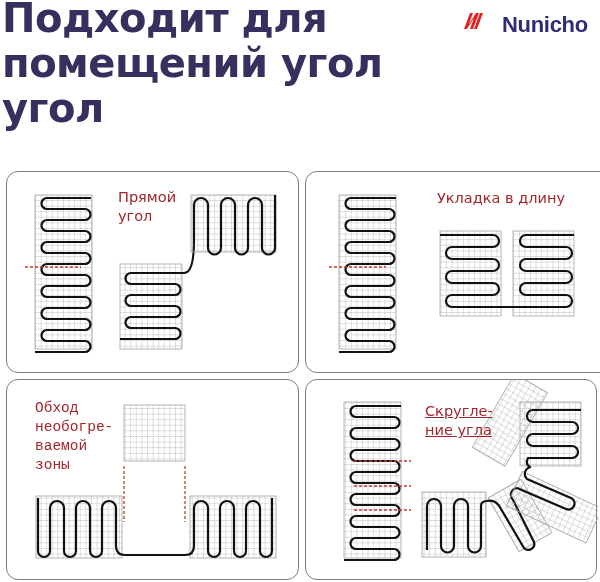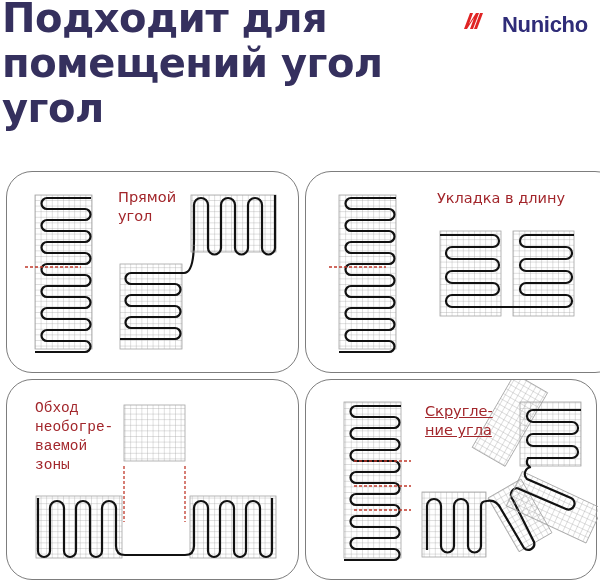--- a/index.html
+++ b/index.html
@@ -1,21 +1,21 @@
 <!DOCTYPE html>
 <html><head>
 <meta charset="utf-8">
 <style>
   html, body { margin:0; padding:0; background:#ffffff; }
   body { width:600px; height:582px; position:relative; overflow:hidden; font-family:"DejaVu Sans", sans-serif; }
   .title { position:absolute; left:2px; top:-4px; margin:0; font-family:"DejaVu Sans", sans-serif; font-weight:bold; font-size:40px; line-height:45px; color:#35305e; letter-spacing:-0.5px; }
   .title span { display:block; }
   .logo { position:absolute; left:462px; top:12px; height:24px; display:flex; align-items:flex-start;gap:11px; }
   .logo-text { font-family:"Liberation Sans", sans-serif; font-weight:bold; font-size:22px; color:#2f2c78; letter-spacing:-0.3px; margin-left:3px; }
-  .card { position:absolute; border:1.5px solid #7d7d7d; border-radius:26px; background:#fff; box-sizing:border-box; }
+  .card { position:absolute; border:1.5px solid #7d7d7d; border-radius:12px; background:#fff; box-sizing:border-box; }
   .card svg { position:absolute; left:0; top:0; }
   .lbl { position:absolute; color:#a2262b; font-family:"DejaVu Sans", sans-serif; font-size:14.5px; line-height:19px; white-space:pre-line; }
 </style>
 </head>
 <body>
 
 <h1 class="title">
   <span>Подходит для</span>
   <span>помещений угол</span>
   <span>угол</span>

